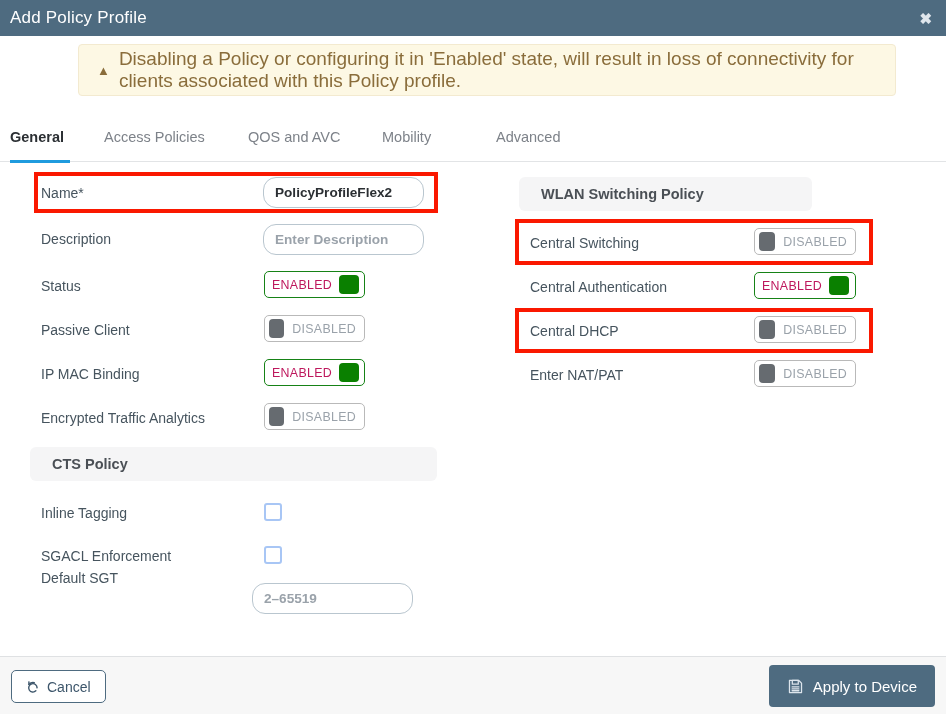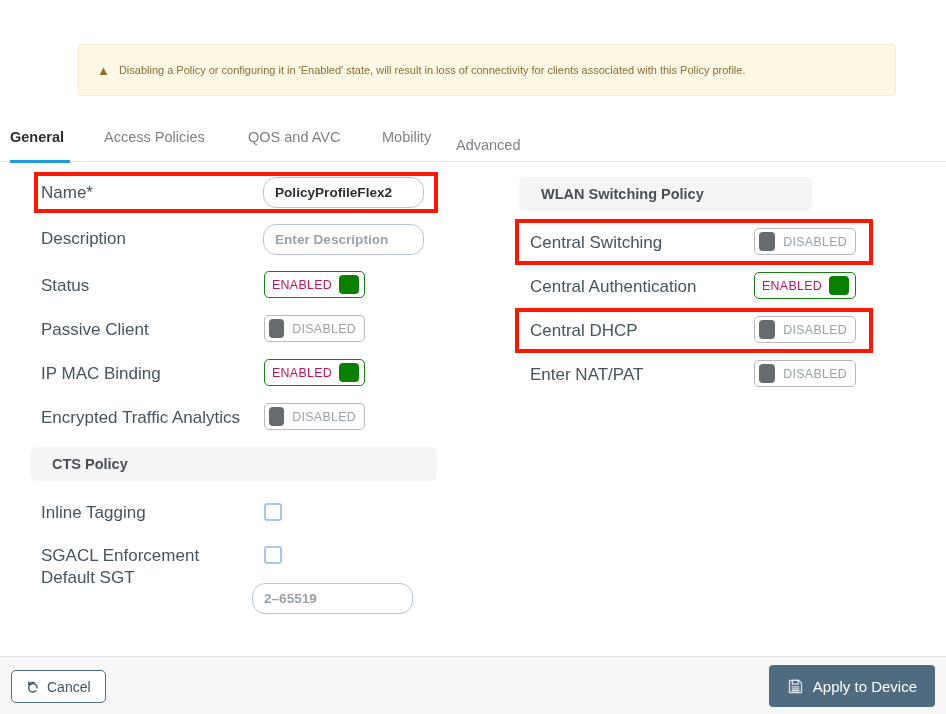--- a/index.html
+++ b/index.html
@@ -53,21 +53,21 @@
   }
   .warn .wicon {
     margin-left: 18px;
     margin-right: 9px;
     color: #8a6d3b;
     font-size: 13px;
     line-height: 1;
   }
   .warn .wtext {
     color: #8a6d3b;
-    font-size: 11px;
+    font-size: 19px;
   }
 
   
   .tabs {
     position: absolute; left: 0; top: 128px;
     width: 946px; height: 34px;
     border-bottom: 1px solid #e2e4e6;
   }
   .tab {
     position: absolute; top: 0;
@@ -108,21 +108,21 @@
     color: #4a4f55;
   }
 
   .row {
     position: absolute;
     height: 40px;
     display: flex;
     align-items: center;
   }
   .row .lbl {
-    font-size: 17px;
+    font-size: 14px;
     color: #46545e;
     white-space: nowrap;
   }
 
   
   .tinput {
     position: absolute;
     height: 31px;
     border: 1px solid #b9c6cf;
     border-radius: 13px;
@@ -217,40 +217,44 @@
     cursor: pointer;
     font-family: "Liberation Sans", sans-serif;
   }
   .ico { display: inline-block; line-height: 0; }
 </style>
 </head>
 <body>
 
 <div id="app">
 
+  <div class="titlebar">
+    <div class="title">Add Policy Profile</div>
+    <div class="close">✖</div>
+  </div>
 
   <div class="warn">
     <span class="wicon">▲</span>
     <span class="wtext">Disabling a Policy or configuring it in 'Enabled' state, will result in loss of connectivity for clients associated with this Policy profile.</span>
   </div>
 
   <div class="tabs">
     <div class="tab active" style="left:10px;width:60px;">
         <span class="tlabel">General</span>
       </div>
     <div class="tab" style="left:104px;width:110px;">
         <span class="tlabel">Access Policies</span>
       </div>
     <div class="tab" style="left:248px;width:100px;">
         <span class="tlabel">QOS and AVC</span>
       </div>
     <div class="tab" style="left:382px;width:62px;">
         <span class="tlabel">Mobility</span>
       </div>
-    <div class="tab" style="left:456px;width:70px;margin-top:8px;">
+    <div class="tab" style="left:496px;width:70px;">
         <span class="tlabel">Advanced</span>
       </div>
   </div>
 
   <div class="col-left">
 
     <div class="row" style="left:41px; top:11px;">
       <span class="lbl">Name*</span>
     </div>
     <div class="tinput" style="left:263px; top:15px; width:161px;">

